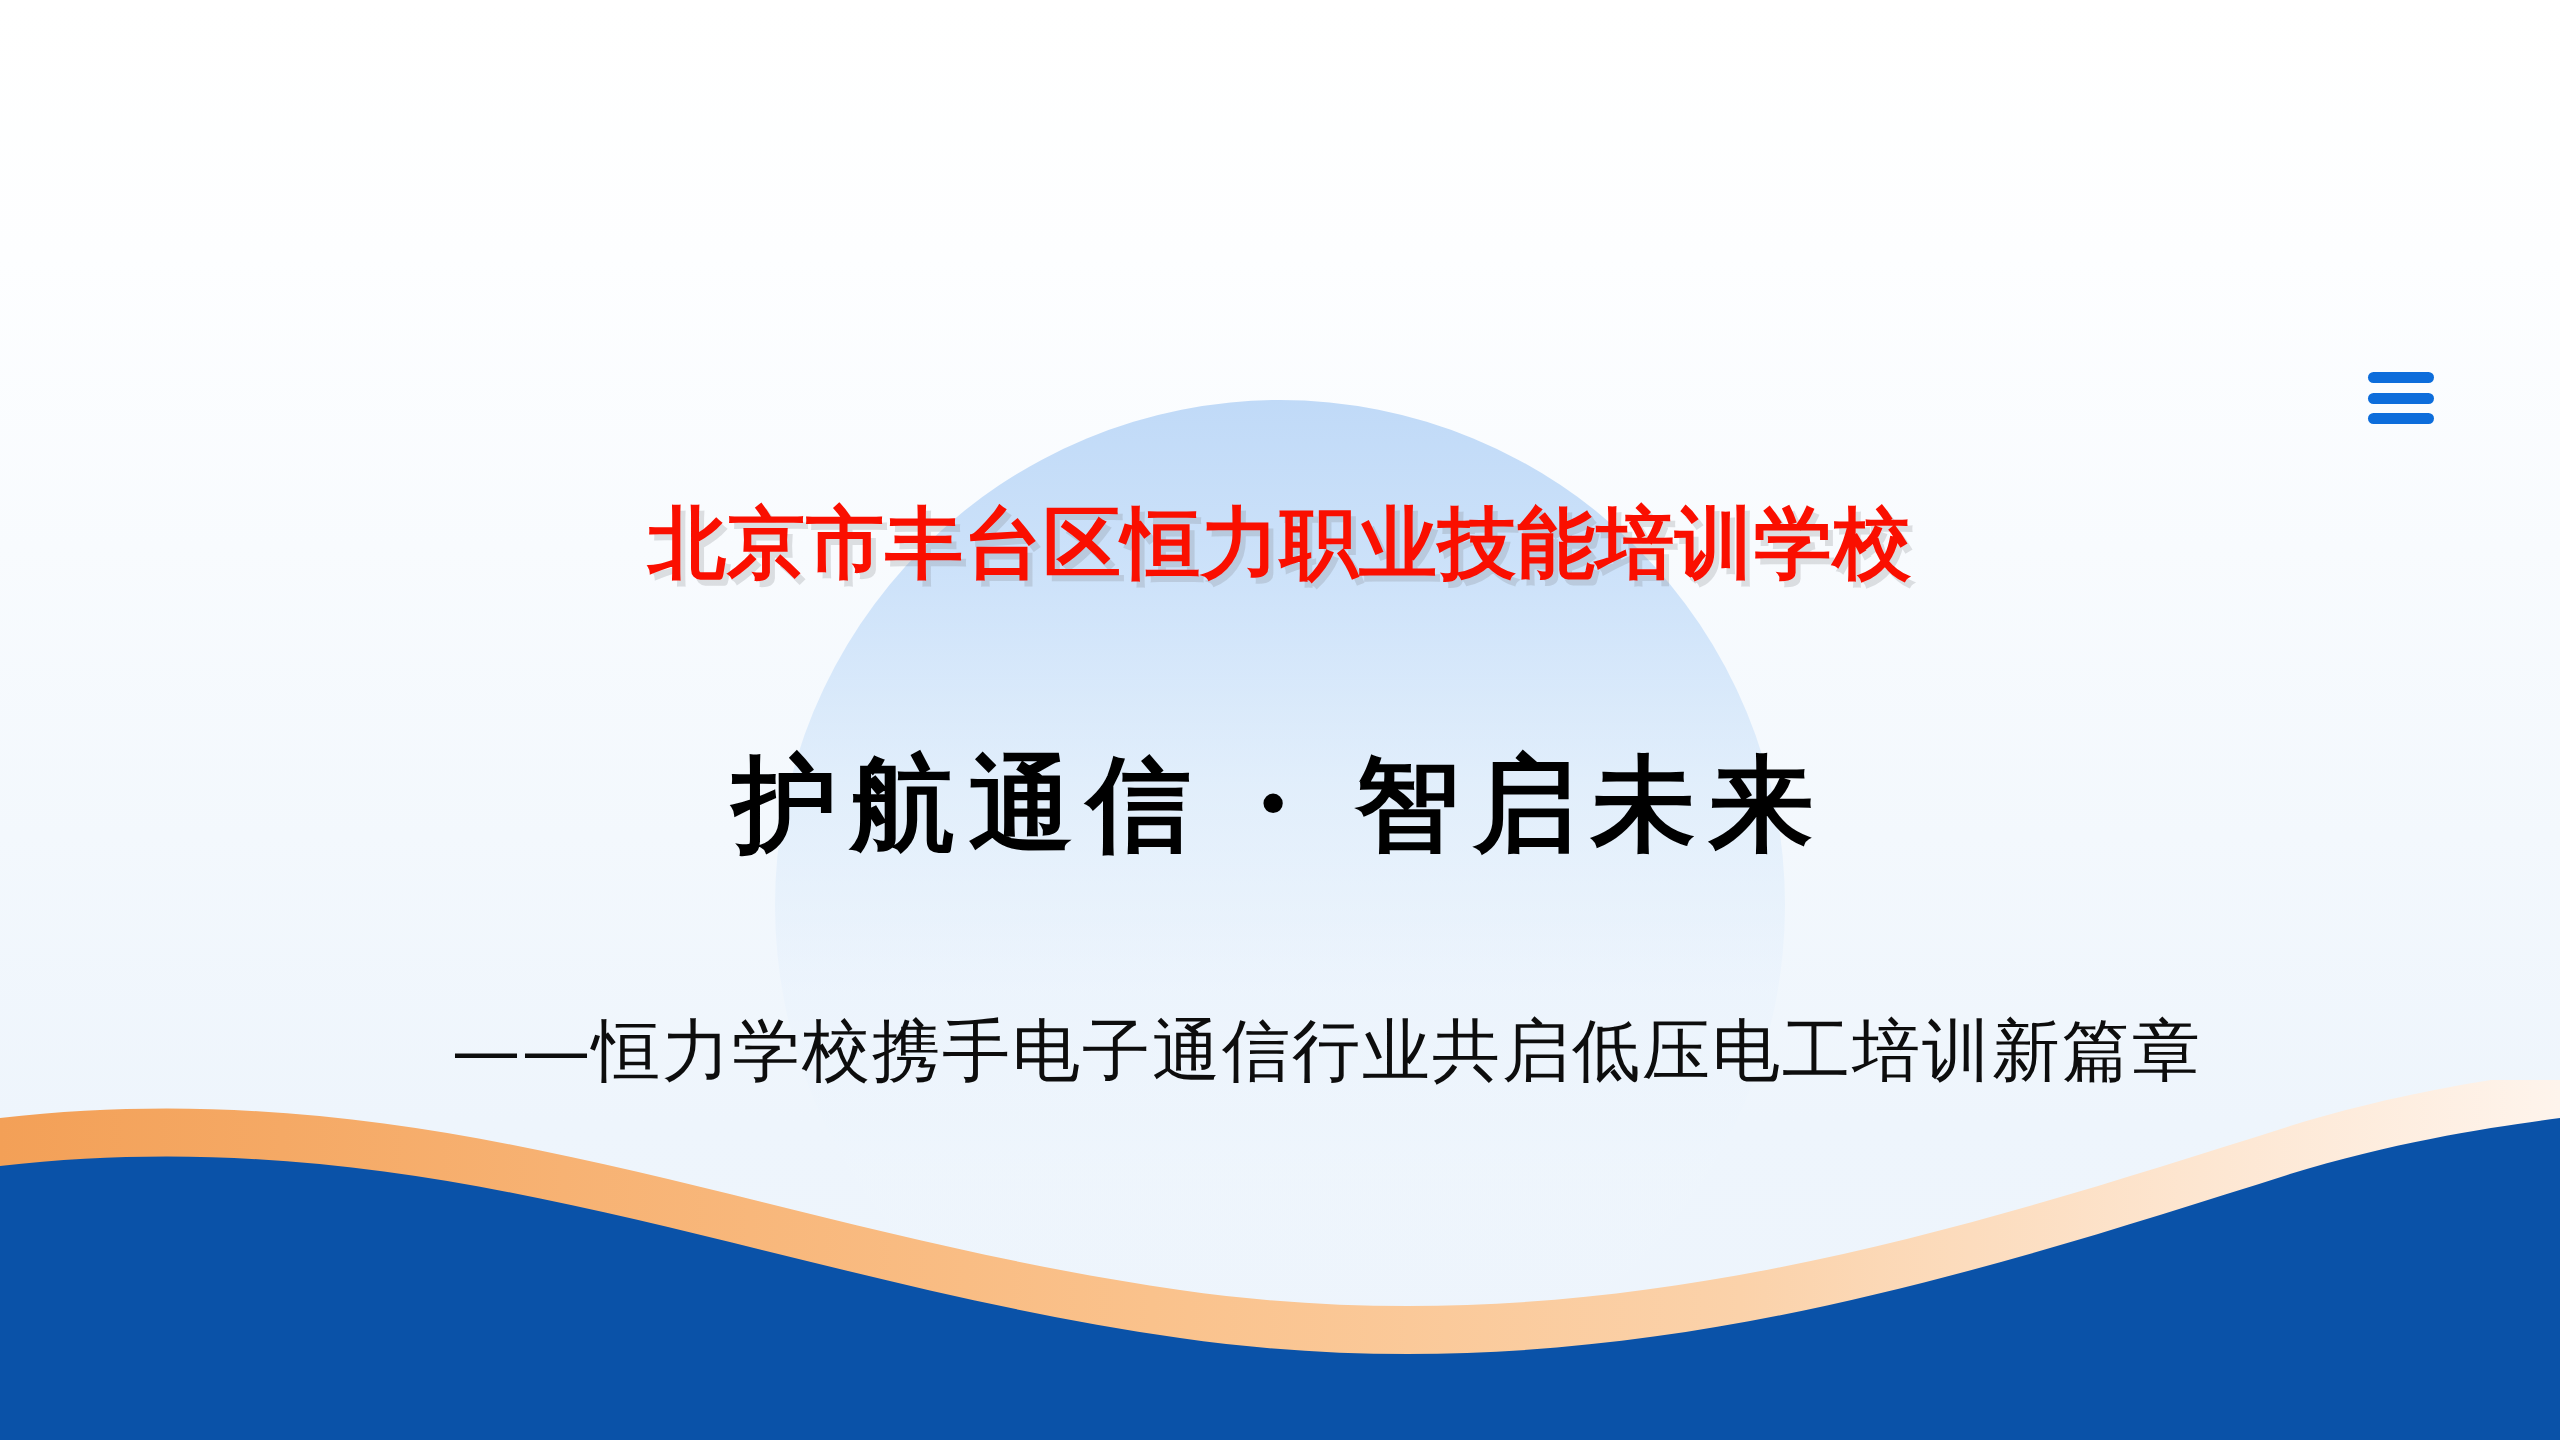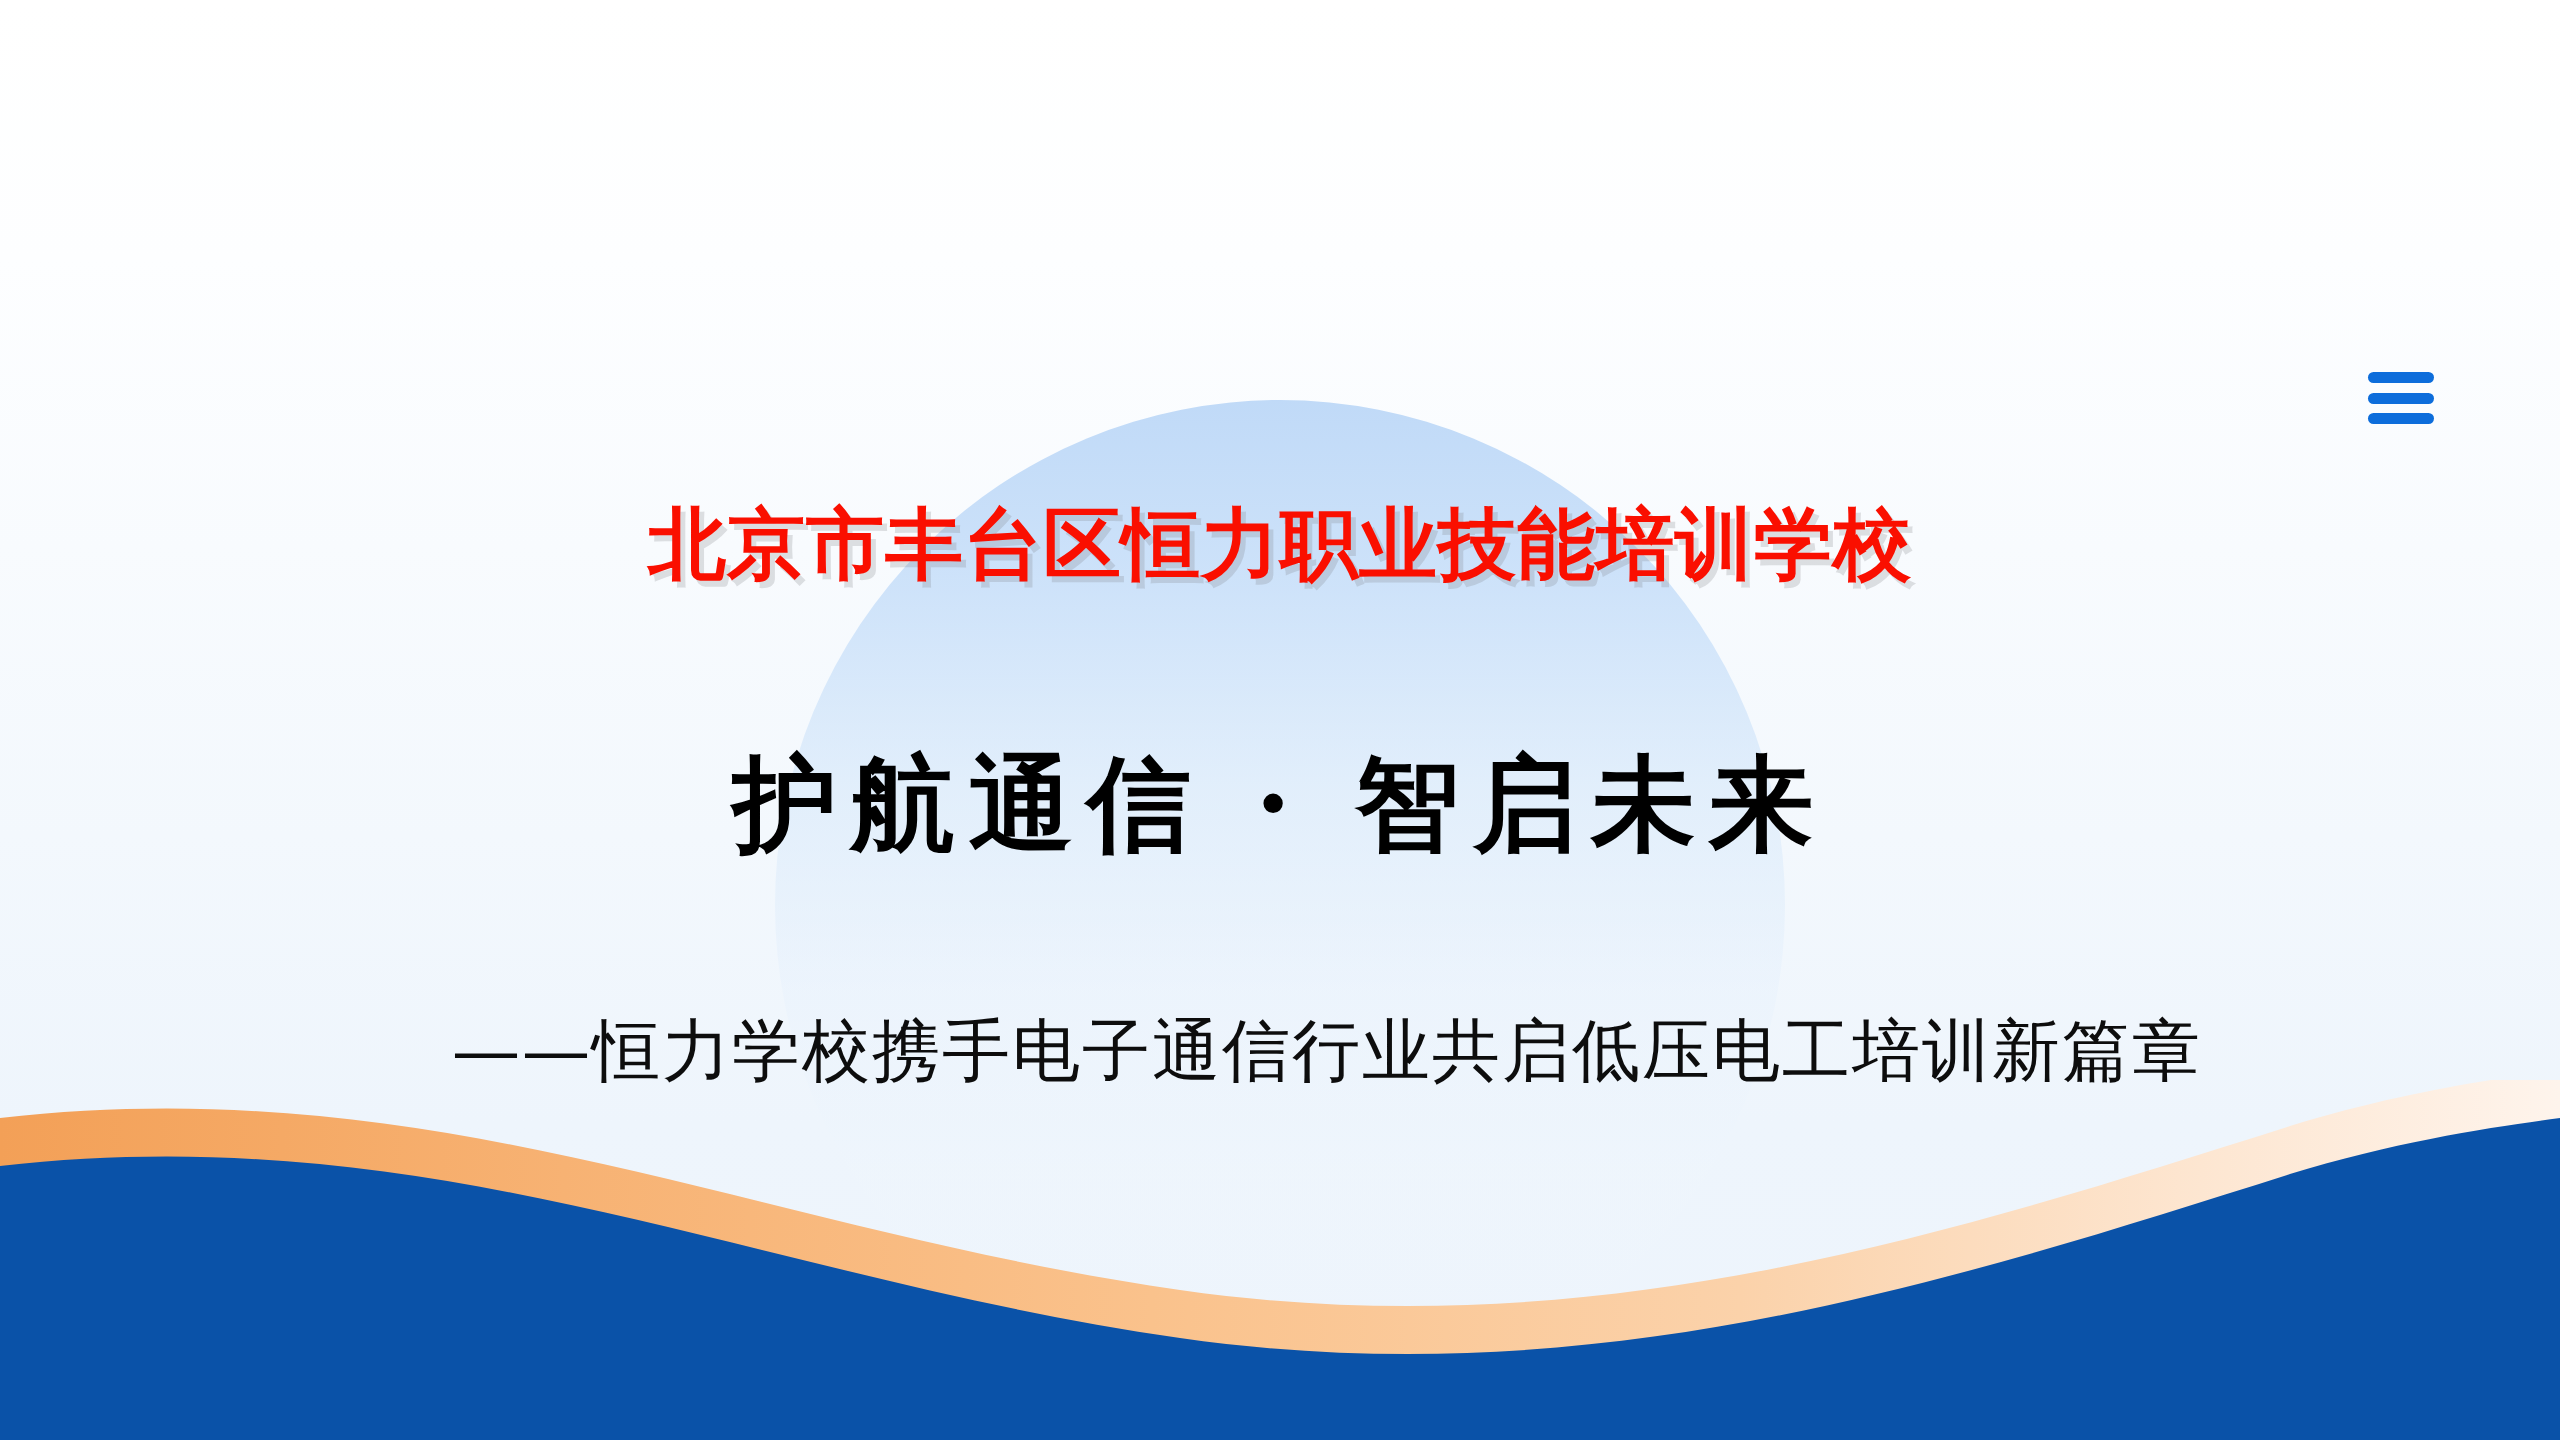--- a/index.html
+++ b/index.html
@@ -144,21 +144,21 @@
     font-family: "Liberation Sans", "DejaVu Sans", sans-serif;
     font-weight: 700;
     font-size: 30px;
     line-height: 32px;
     color: #f41d09;
     letter-spacing: 1px;
     white-space: nowrap;
   }
 
   .school-name {
-    font-family: Liberation Sans, sans-serif;
+    font-family: Liberation Serif, serif;
     font-weight: 700;
     font-size: 78px;
     line-height: 92px;
     color: #fa0f00;
     letter-spacing: 1px;
     white-space: nowrap;
     text-shadow: 5px 6px 0 rgba(120, 120, 125, 0.22);
   }
 
   

